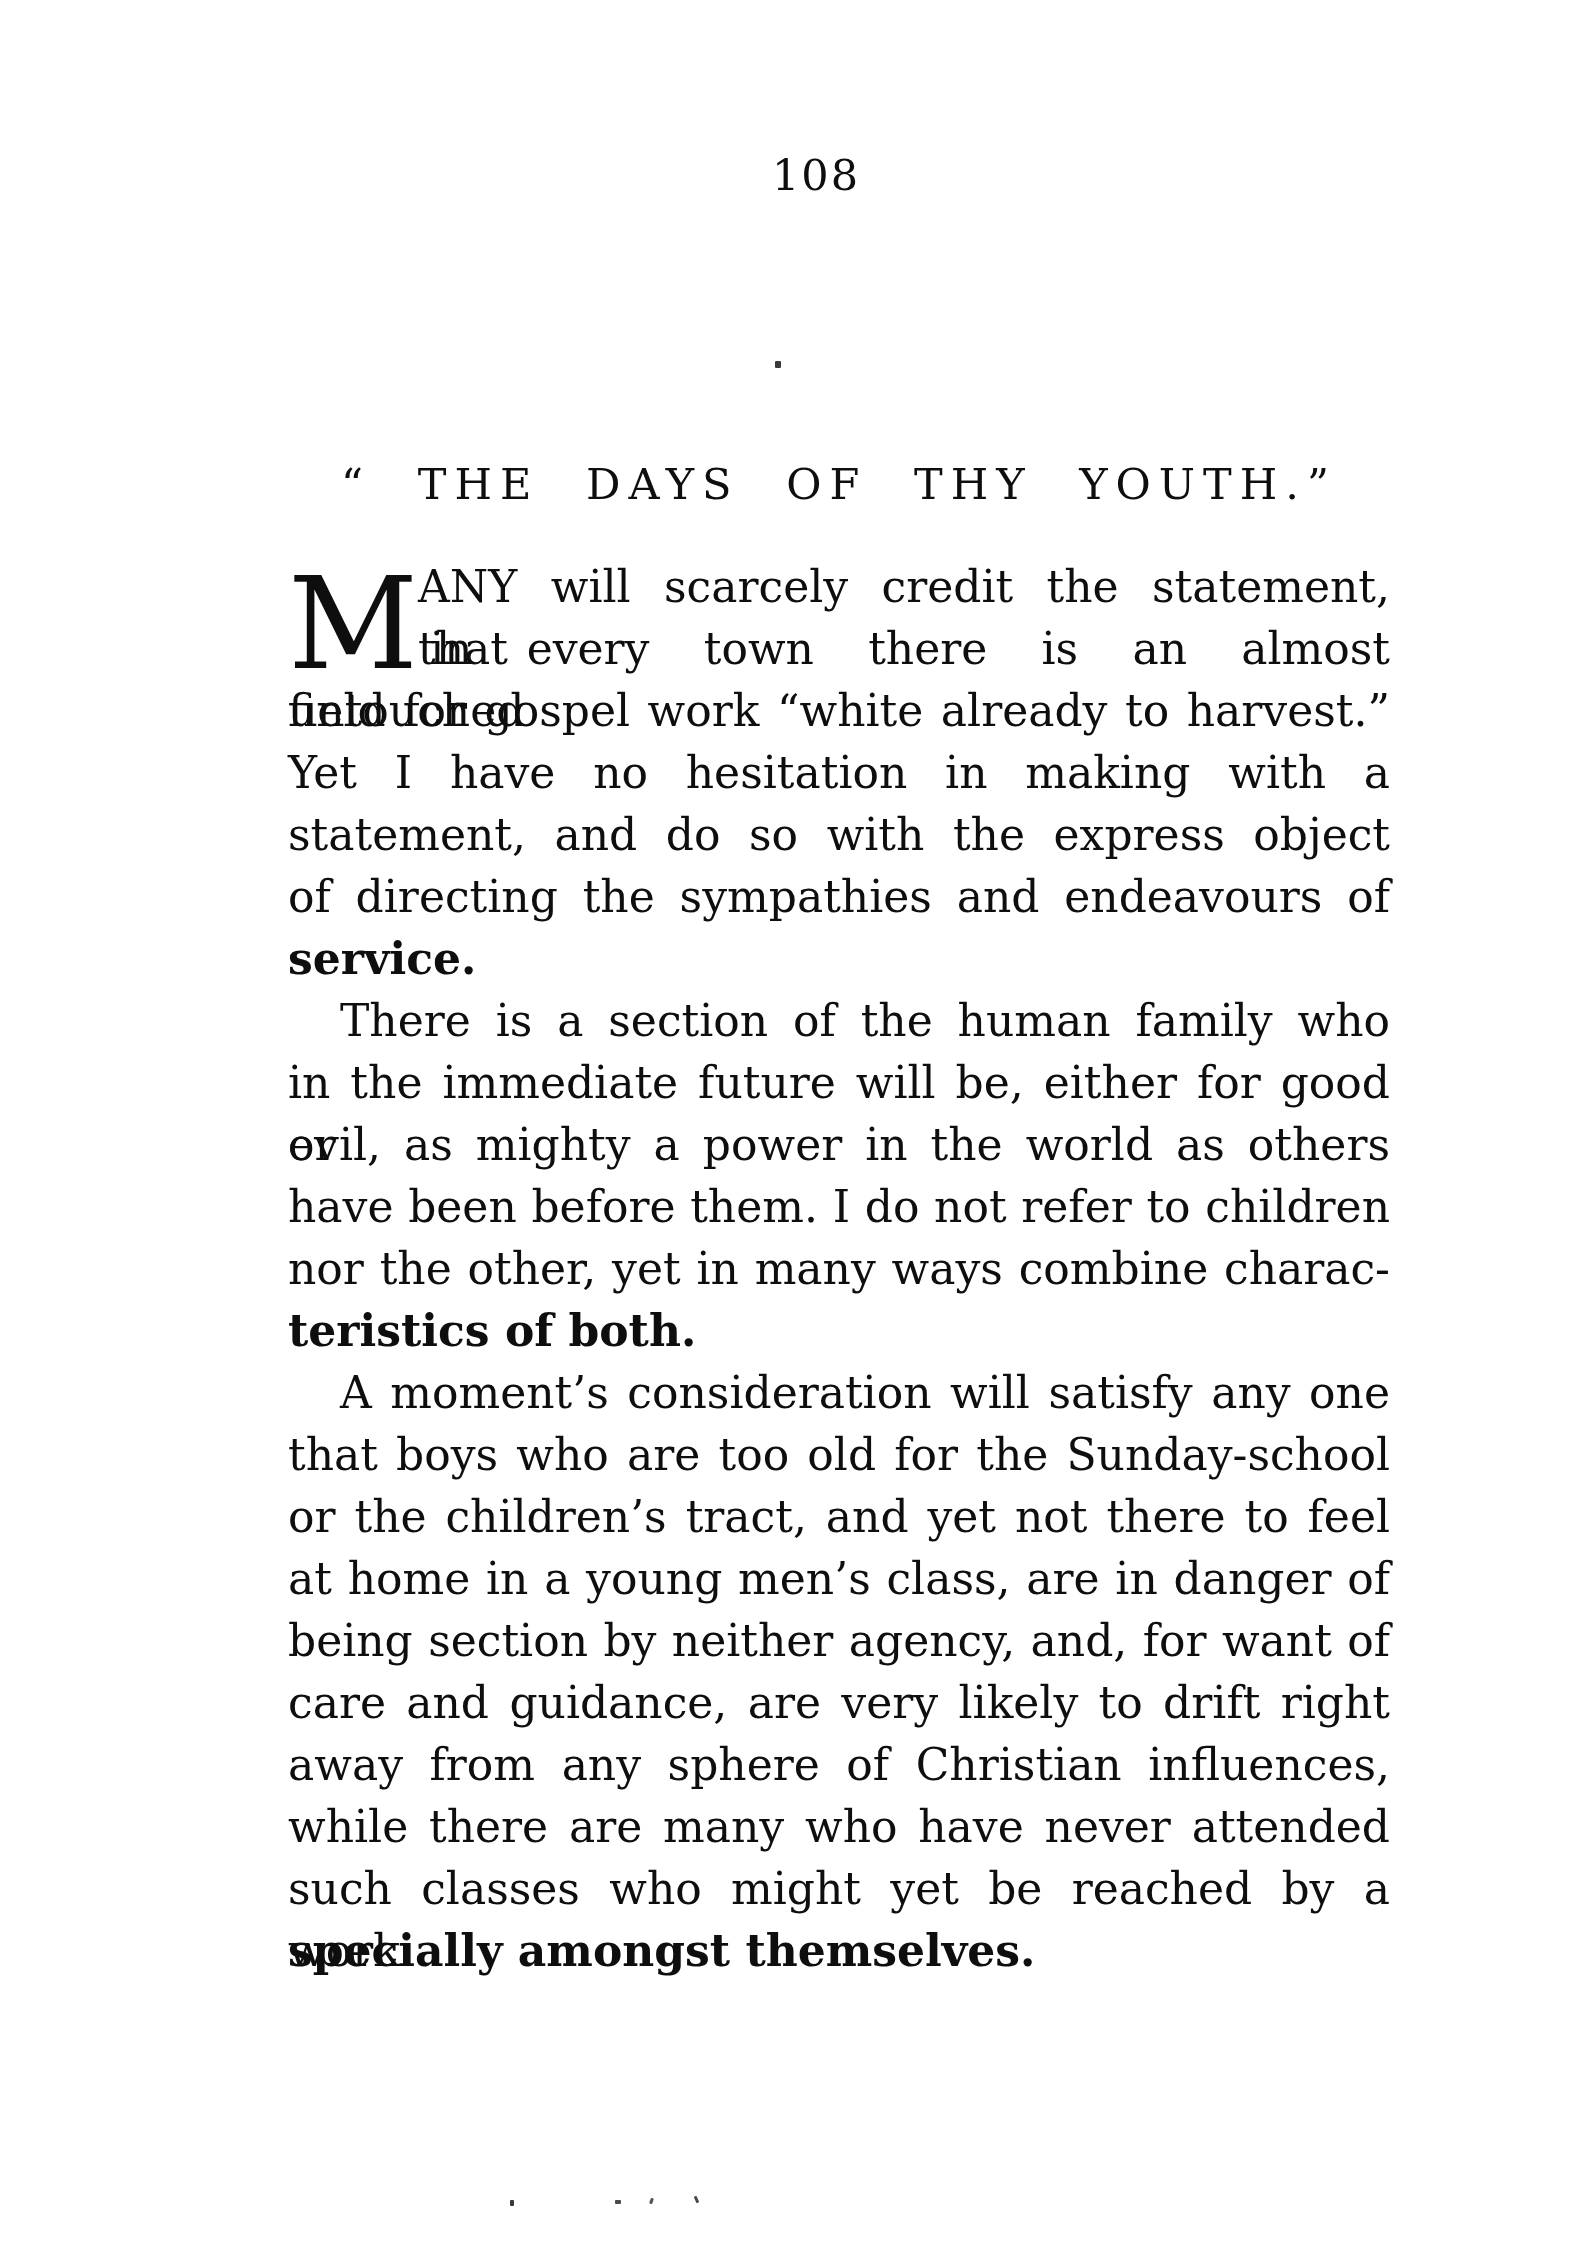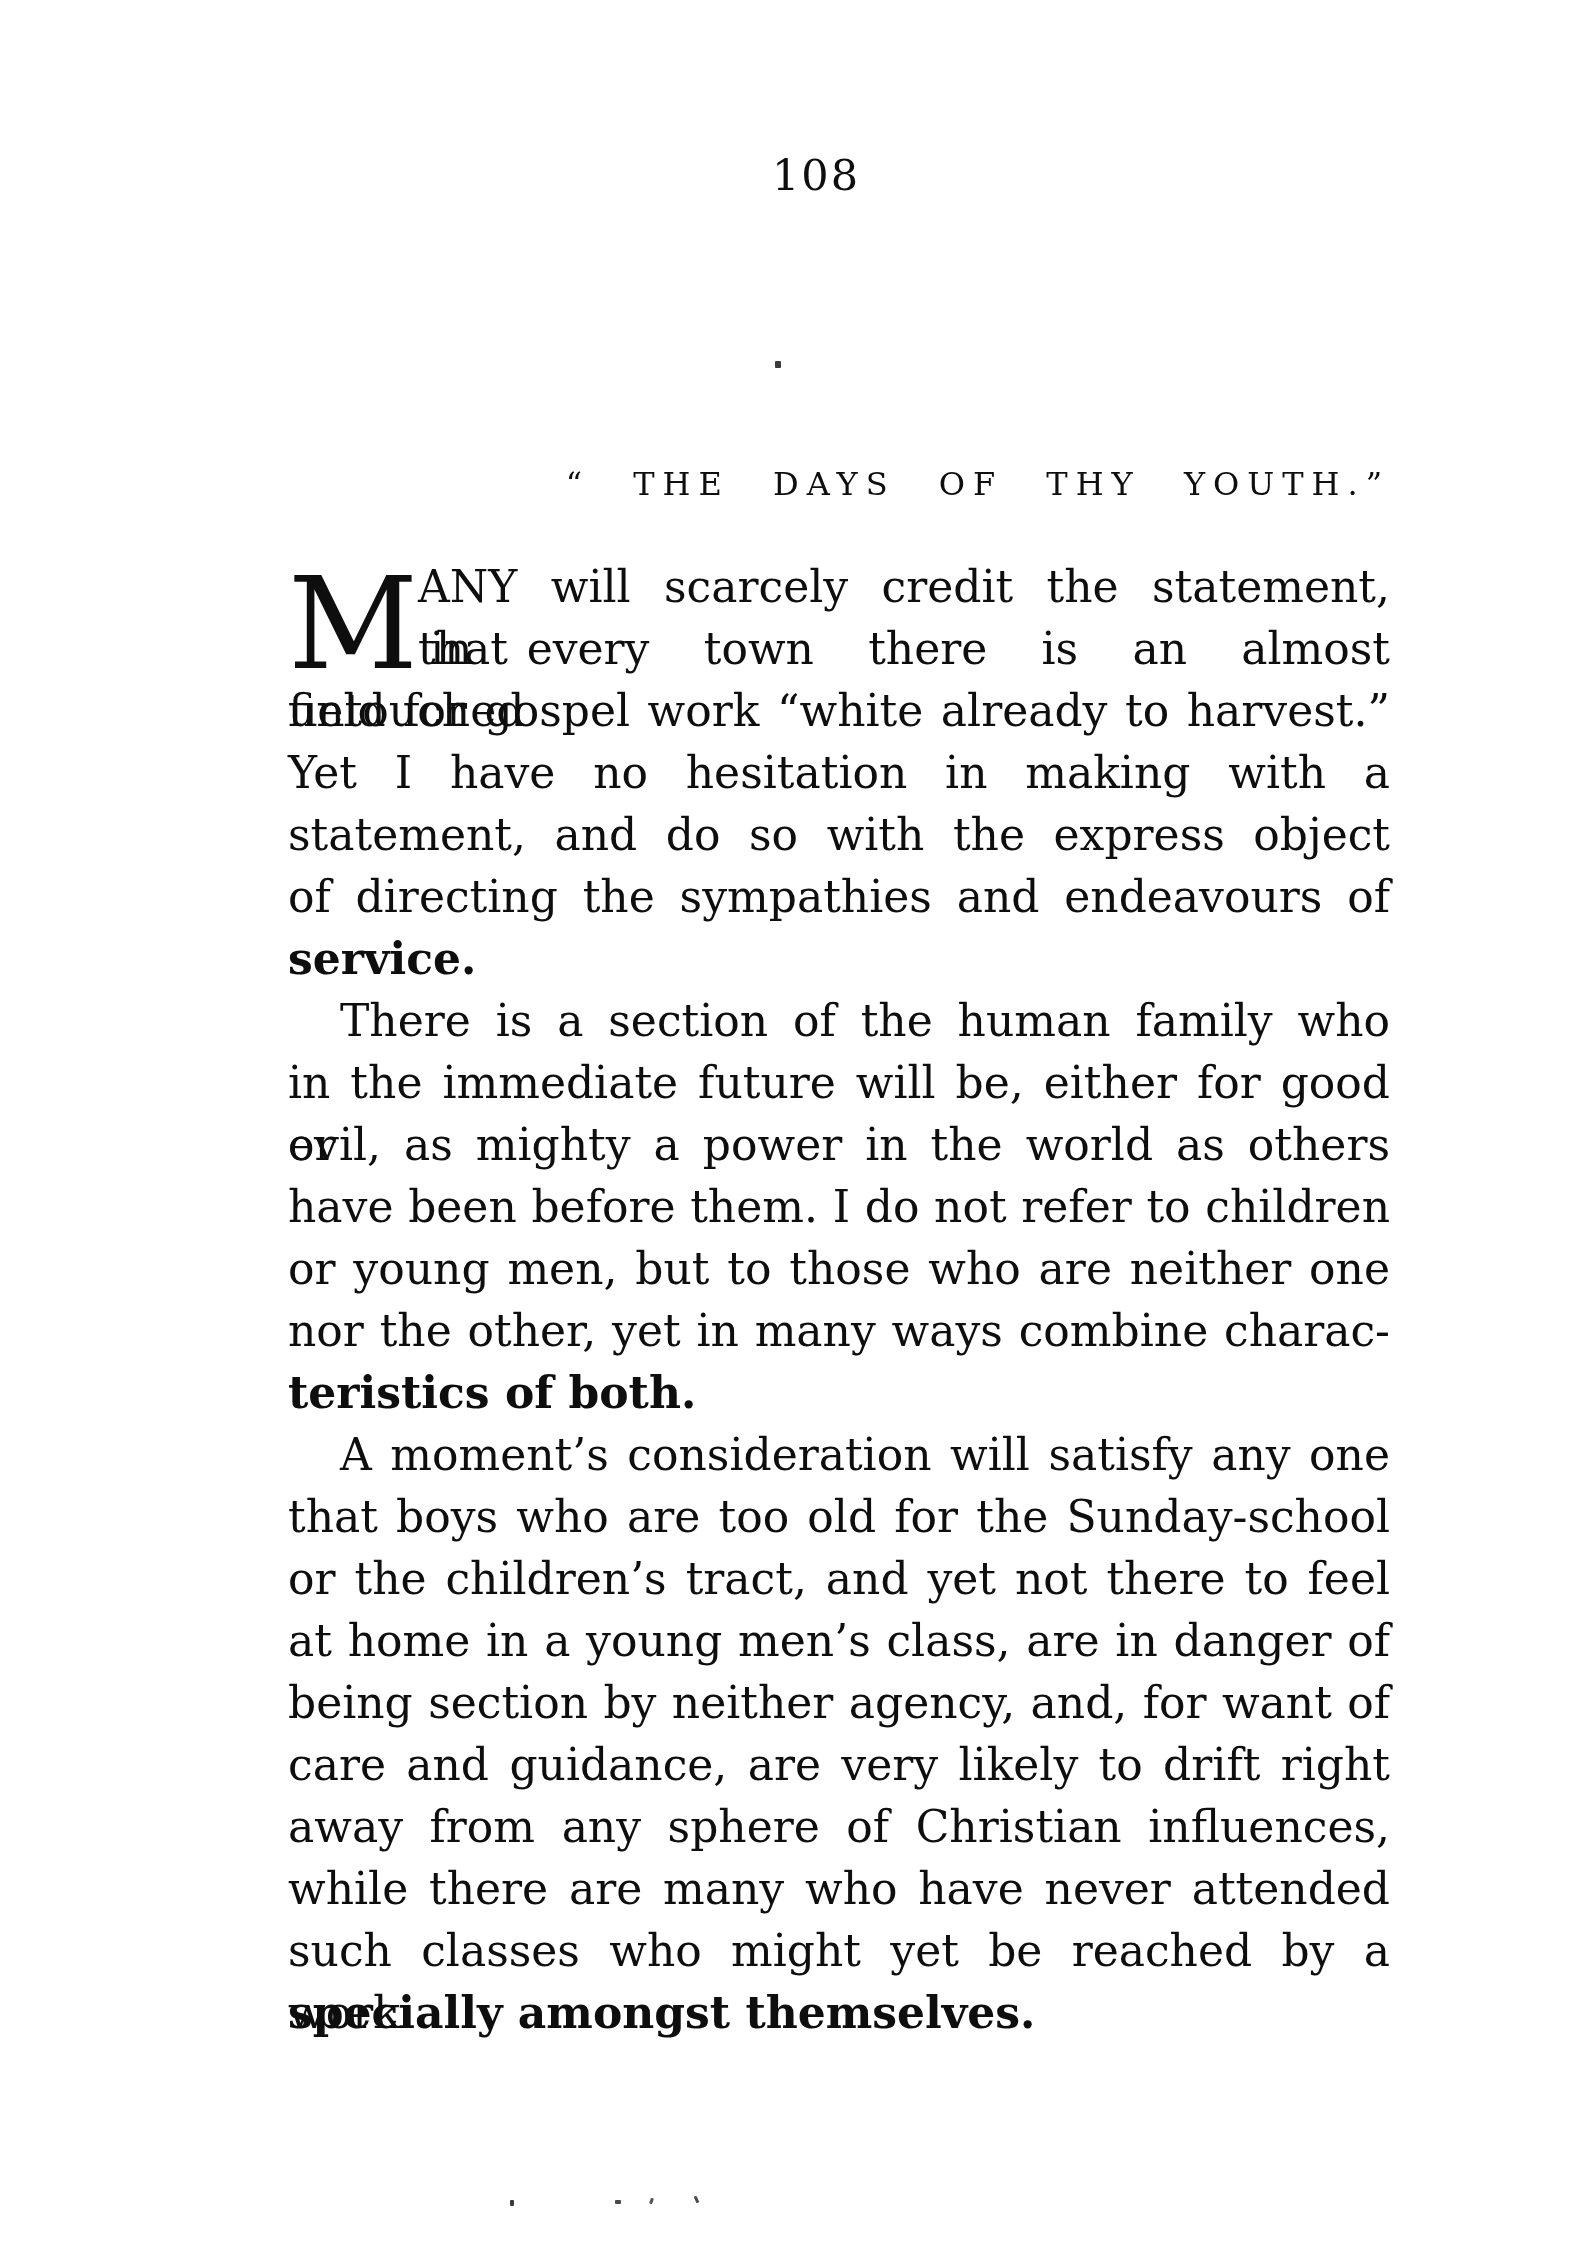--- a/index.html
+++ b/index.html
@@ -26,22 +26,22 @@
     line-height: 50px;
     letter-spacing: 2px;
   }
   .title {
     position: absolute;
     top: 454px;
     left: 288px;
     width: 1102px;
     margin: 0;
     font-weight: normal;
-    text-align: right;
-    font-size: 32px;
+    text-align: center;
+    font-size: 43px;
     line-height: 60px;
     letter-spacing: 8px;
     word-spacing: 25px;
     white-space: nowrap;
   }
   .text {
     position: absolute;
     top: 556px;
     left: 288px;
     width: 1102px;
@@ -99,21 +99,20 @@
       <div class="line">statement, and do so with the express object</div>
       <div class="line">of directing the sympathies and endeavours of</div>
       <div class="line last">service.</div>
     </div>
 
     <div class="para">
       <div class="line indent">There is a section of the human family who</div>
       <div class="line">in the immediate future will be, either for good or</div>
       <div class="line">evil, as mighty a power in the world as others</div>
       <div class="line">have been before them.  I do not refer to children</div>
-      <div class="line">or young men, but to those who are neither one</div>
       <div class="line">nor the other, yet in many ways combine charac-</div>
       <div class="line last">teristics of both.</div>
     </div>
 
     <div class="para">
       <div class="line indent">A moment’s consideration will satisfy any one</div>
       <div class="line">that boys who are too old for the Sunday-school</div>
       <div class="line">or the children’s tract, and yet not there to feel</div>
       <div class="line">at home in a young men’s class, are in danger of</div>
       <div class="line">being section by neither agency, and, for want of</div>

